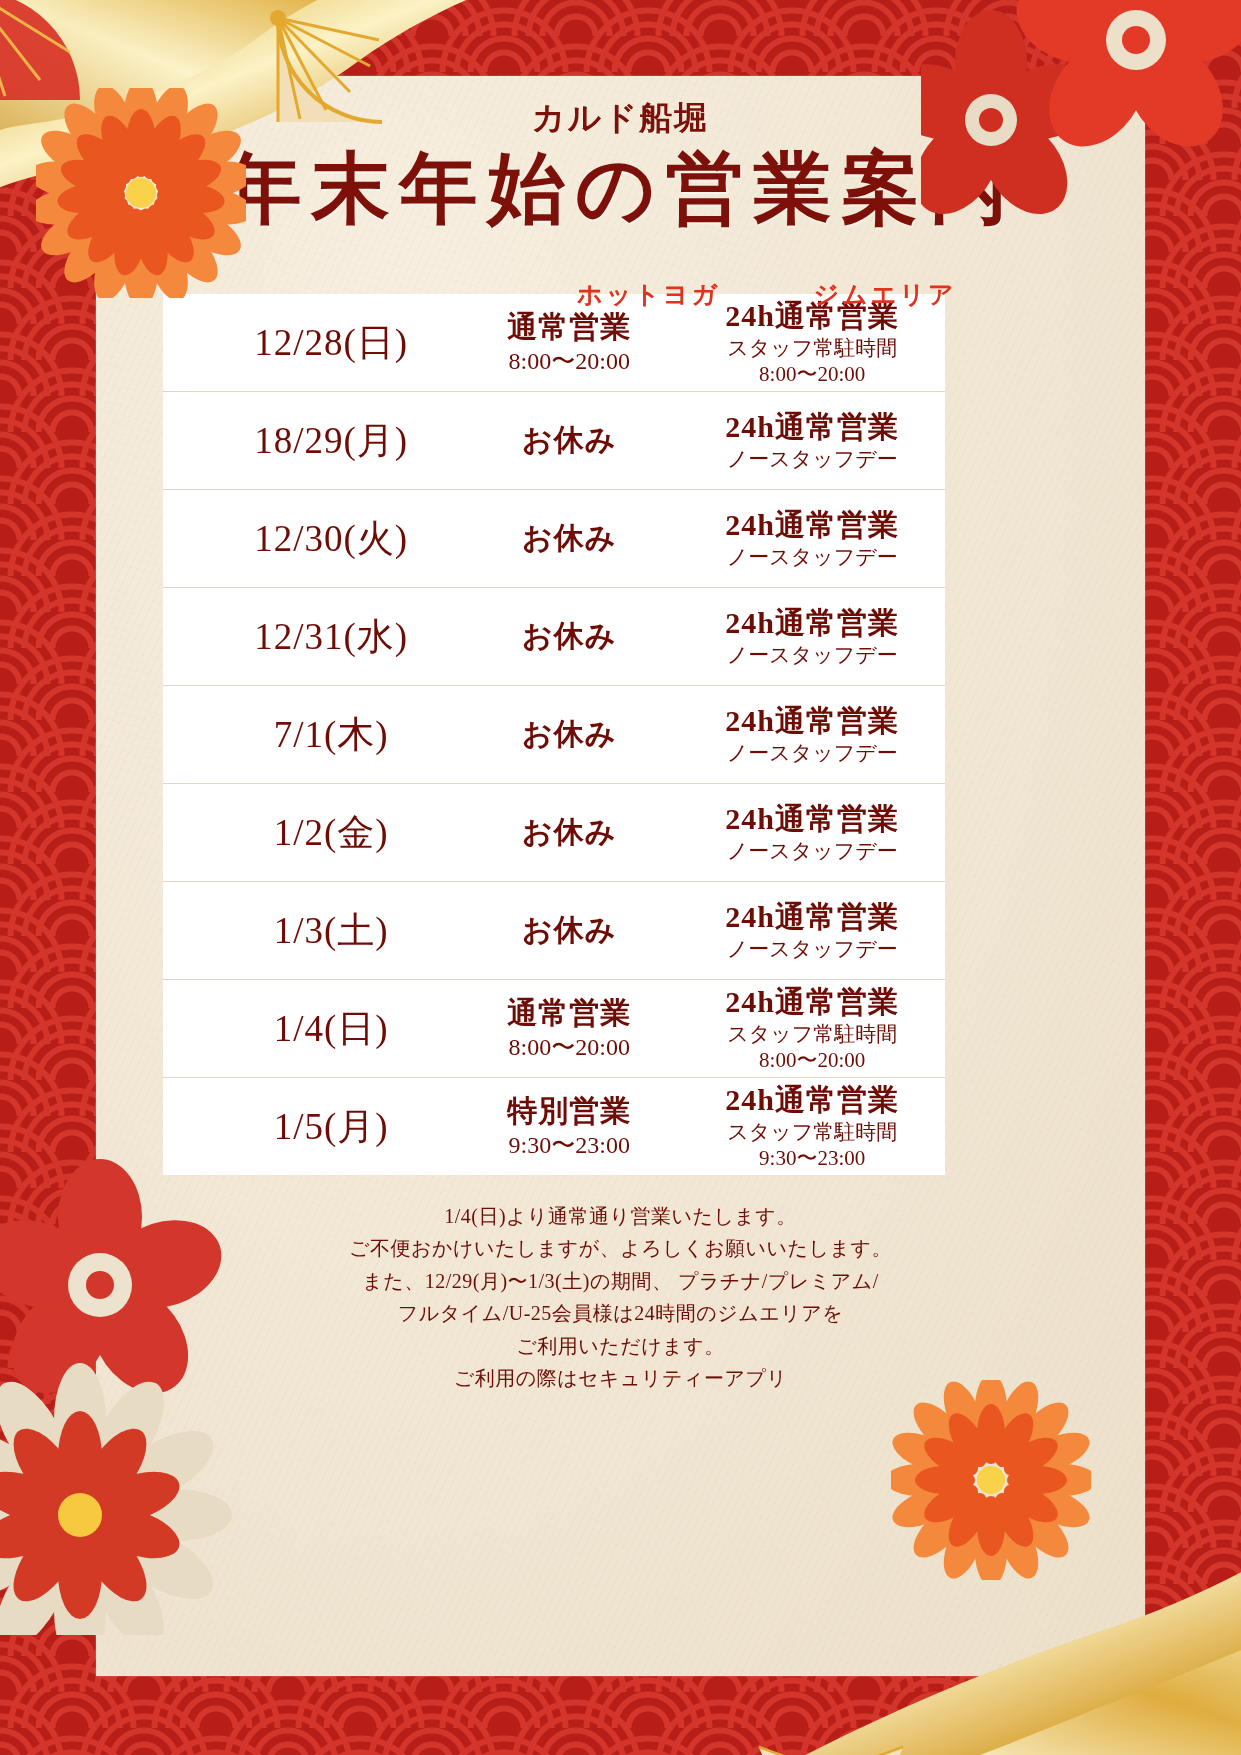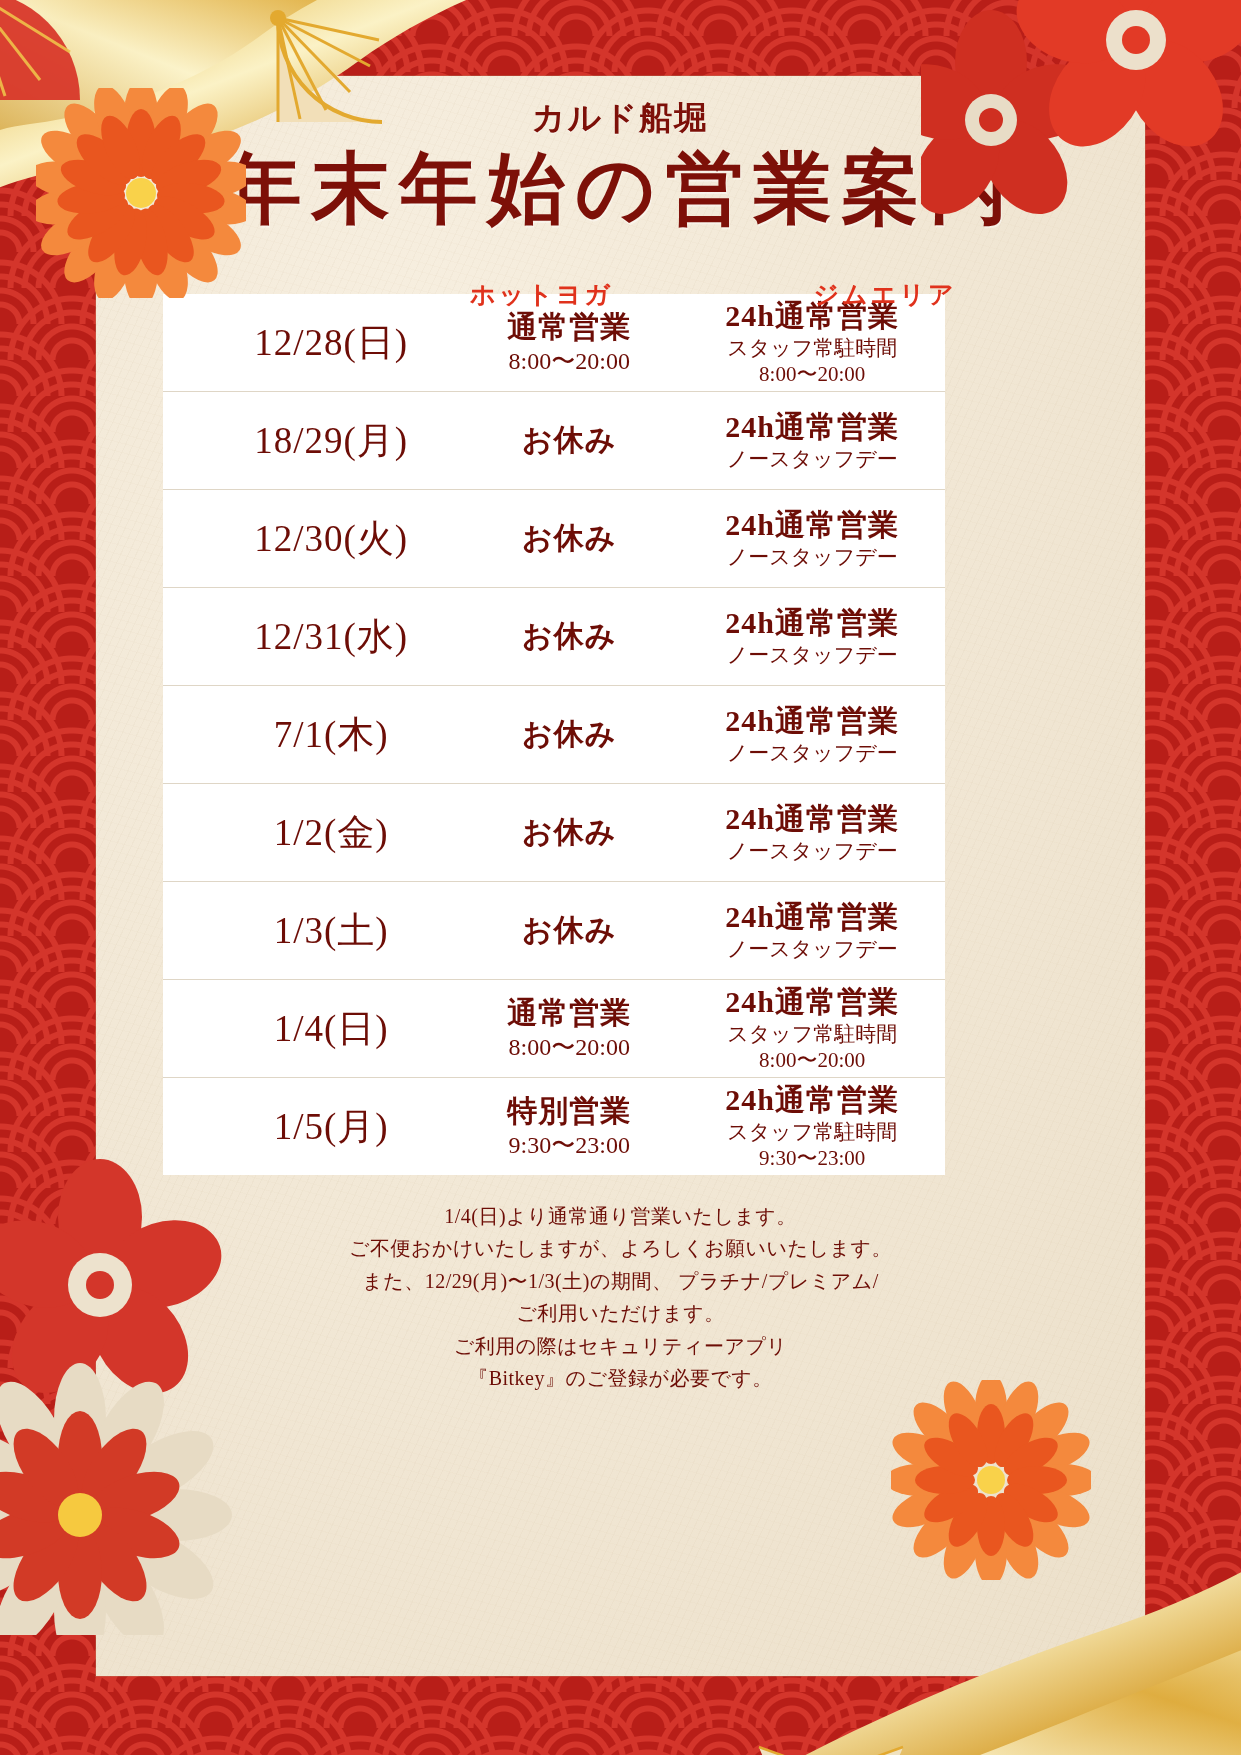--- a/index.html
+++ b/index.html
@@ -119,21 +119,21 @@
     position: absolute;
     top: 278px;
     left: 190px;
     width: 860px;
     z-index: 6;
     display: flex;
   }
   .cap-date { width: 280px; }
   .cap-yoga {
     width: 250px;
-    text-align: left;
+    text-align: right;
     font-size: 25px;
     font-weight: bold;
     color: #e0321c;
     letter-spacing: 3px;
   }
   .cap-gym {
     width: 330px;
     text-align: center;
     font-size: 25px;
     font-weight: bold;
@@ -586,18 +586,18 @@
         <div class="l3">9:30〜23:00</div>
       </div>
     </div>
 
   </div>
 
   <div class="notes">
     <div>1/4(日)より通常通り営業いたします。</div>
     <div>ご不便おかけいたしますが、よろしくお願いいたします。</div>
     <div>また、12/29(月)〜1/3(土)の期間、 プラチナ/プレミアム/</div>
+    <div>フルタイム/U-25会員様は24時間のジムエリアを</div>
     <div>ご利用いただけます。</div>
     <div>ご利用の際はセキュリティーアプリ</div>
-    <div>『Bitkey』のご登録が必要です。</div>
   </div>
 
 </div>
 
 </body></html>

